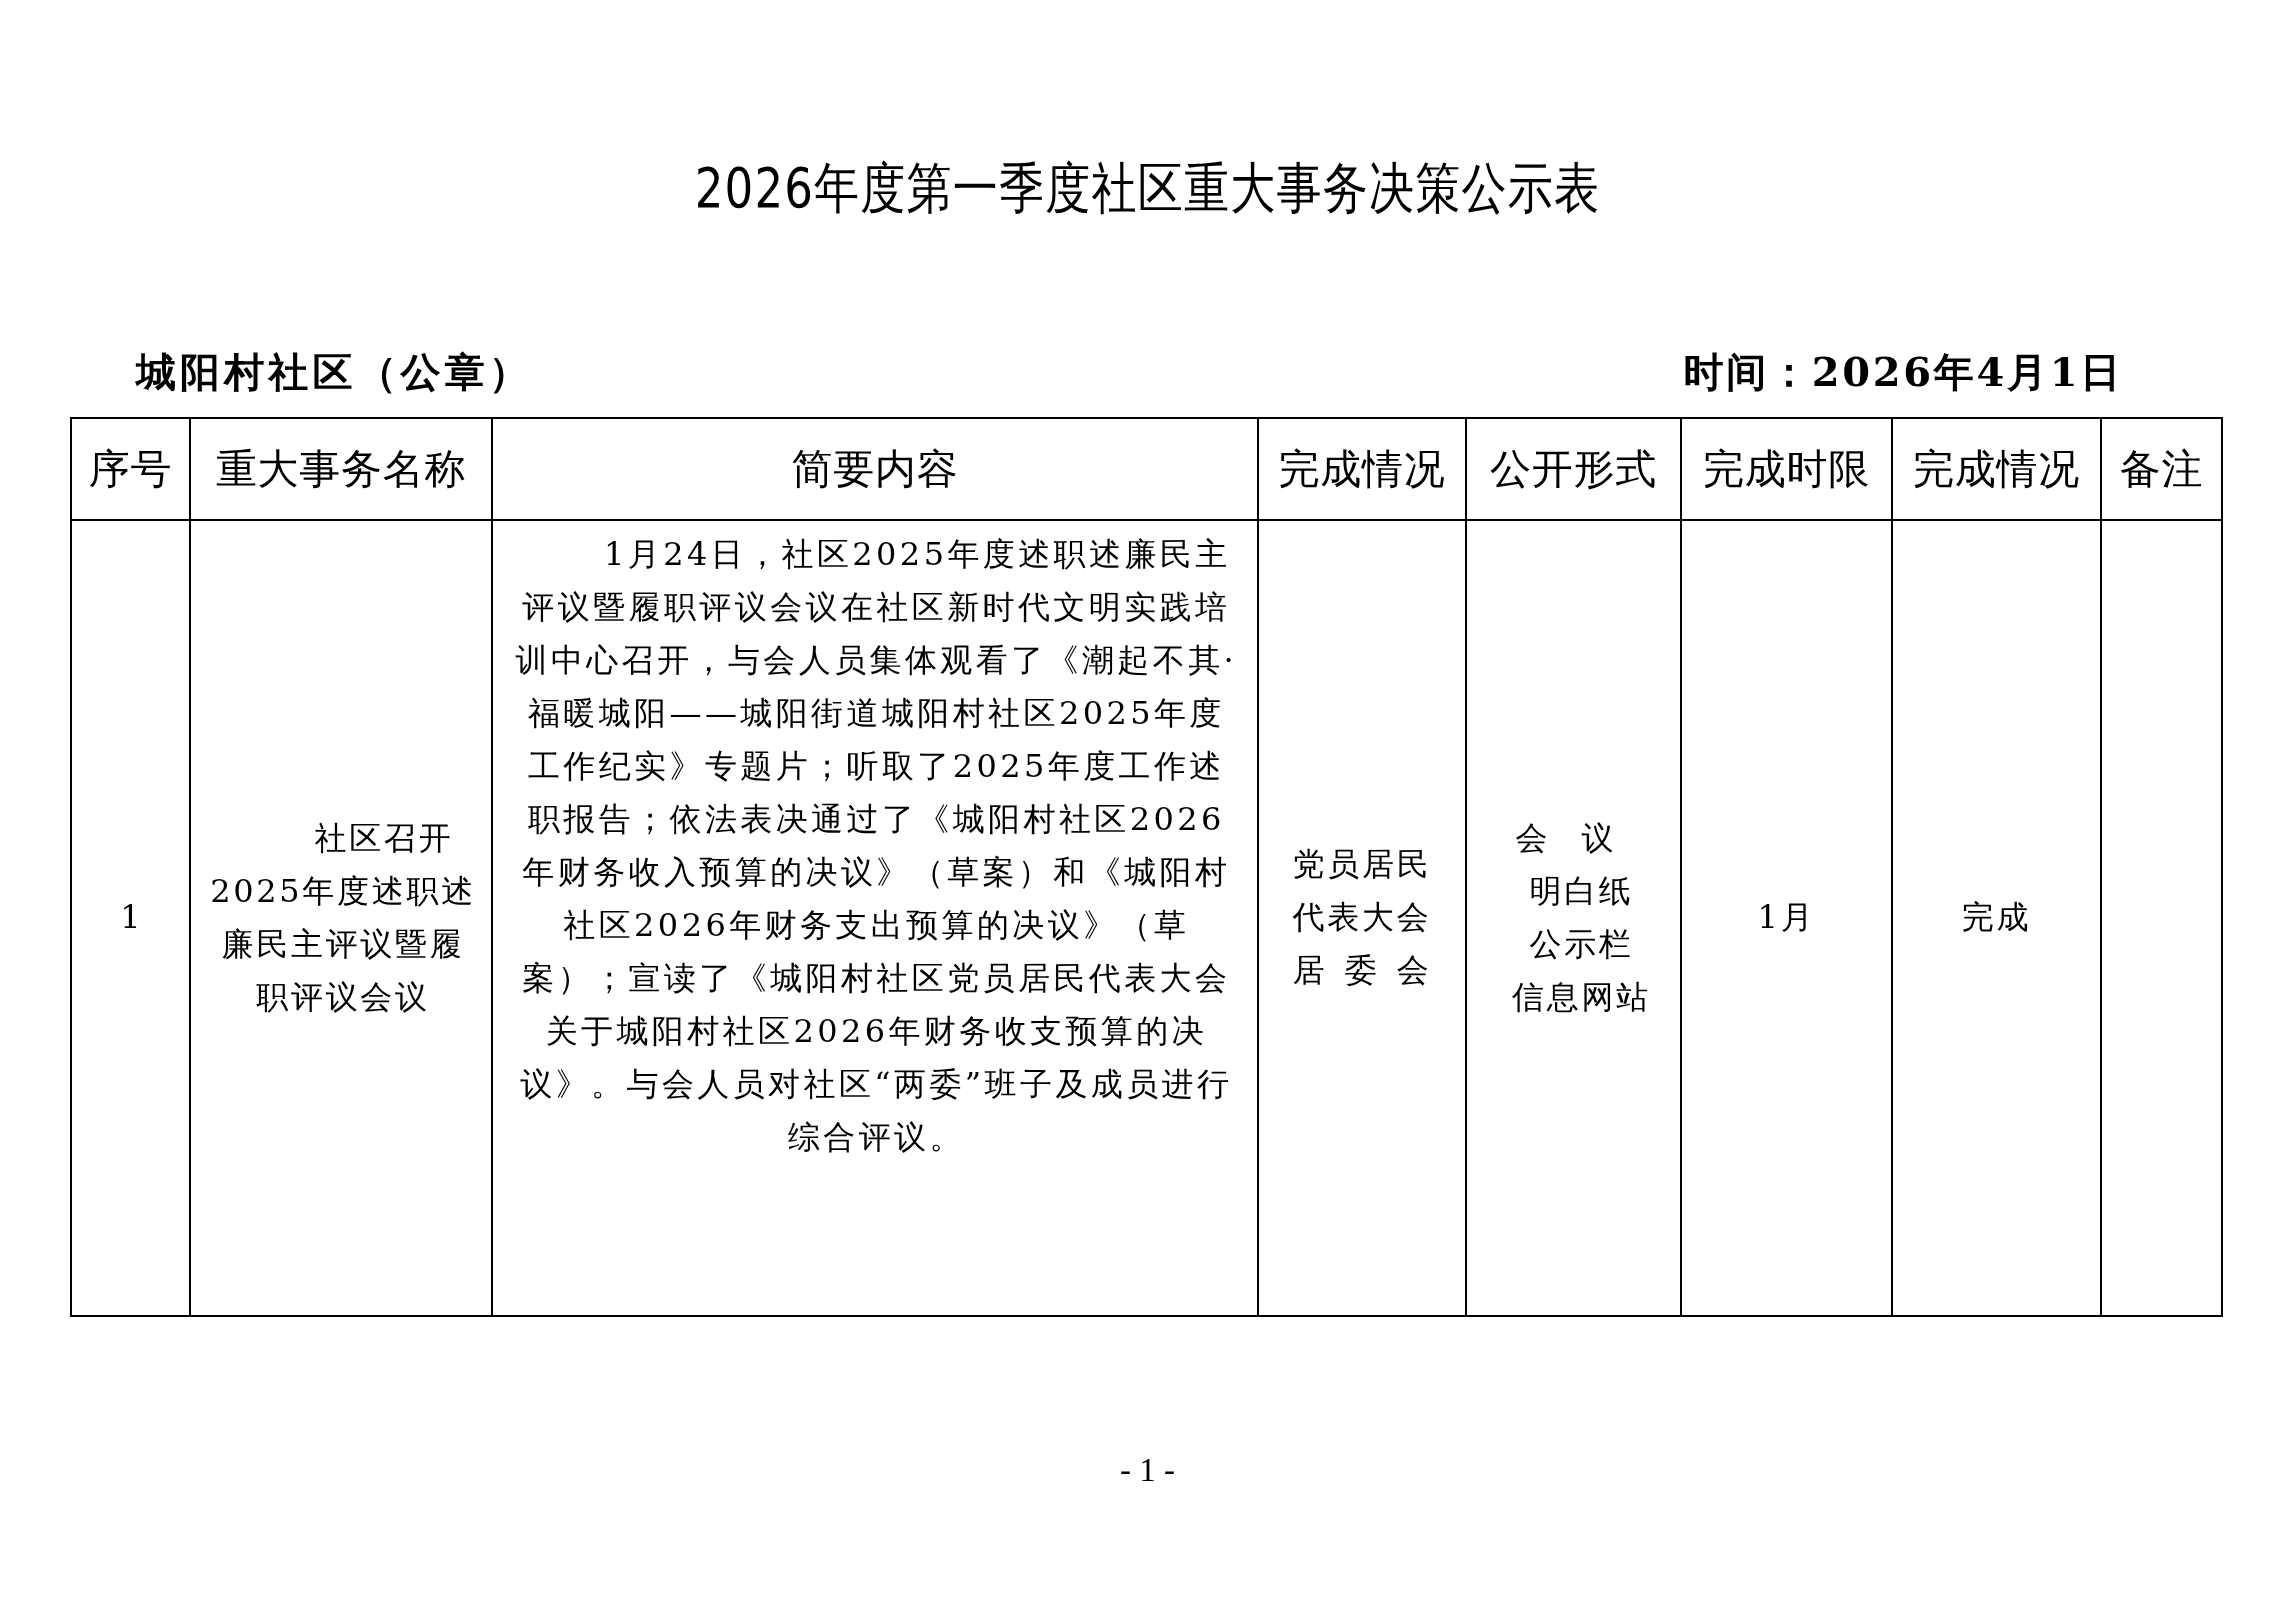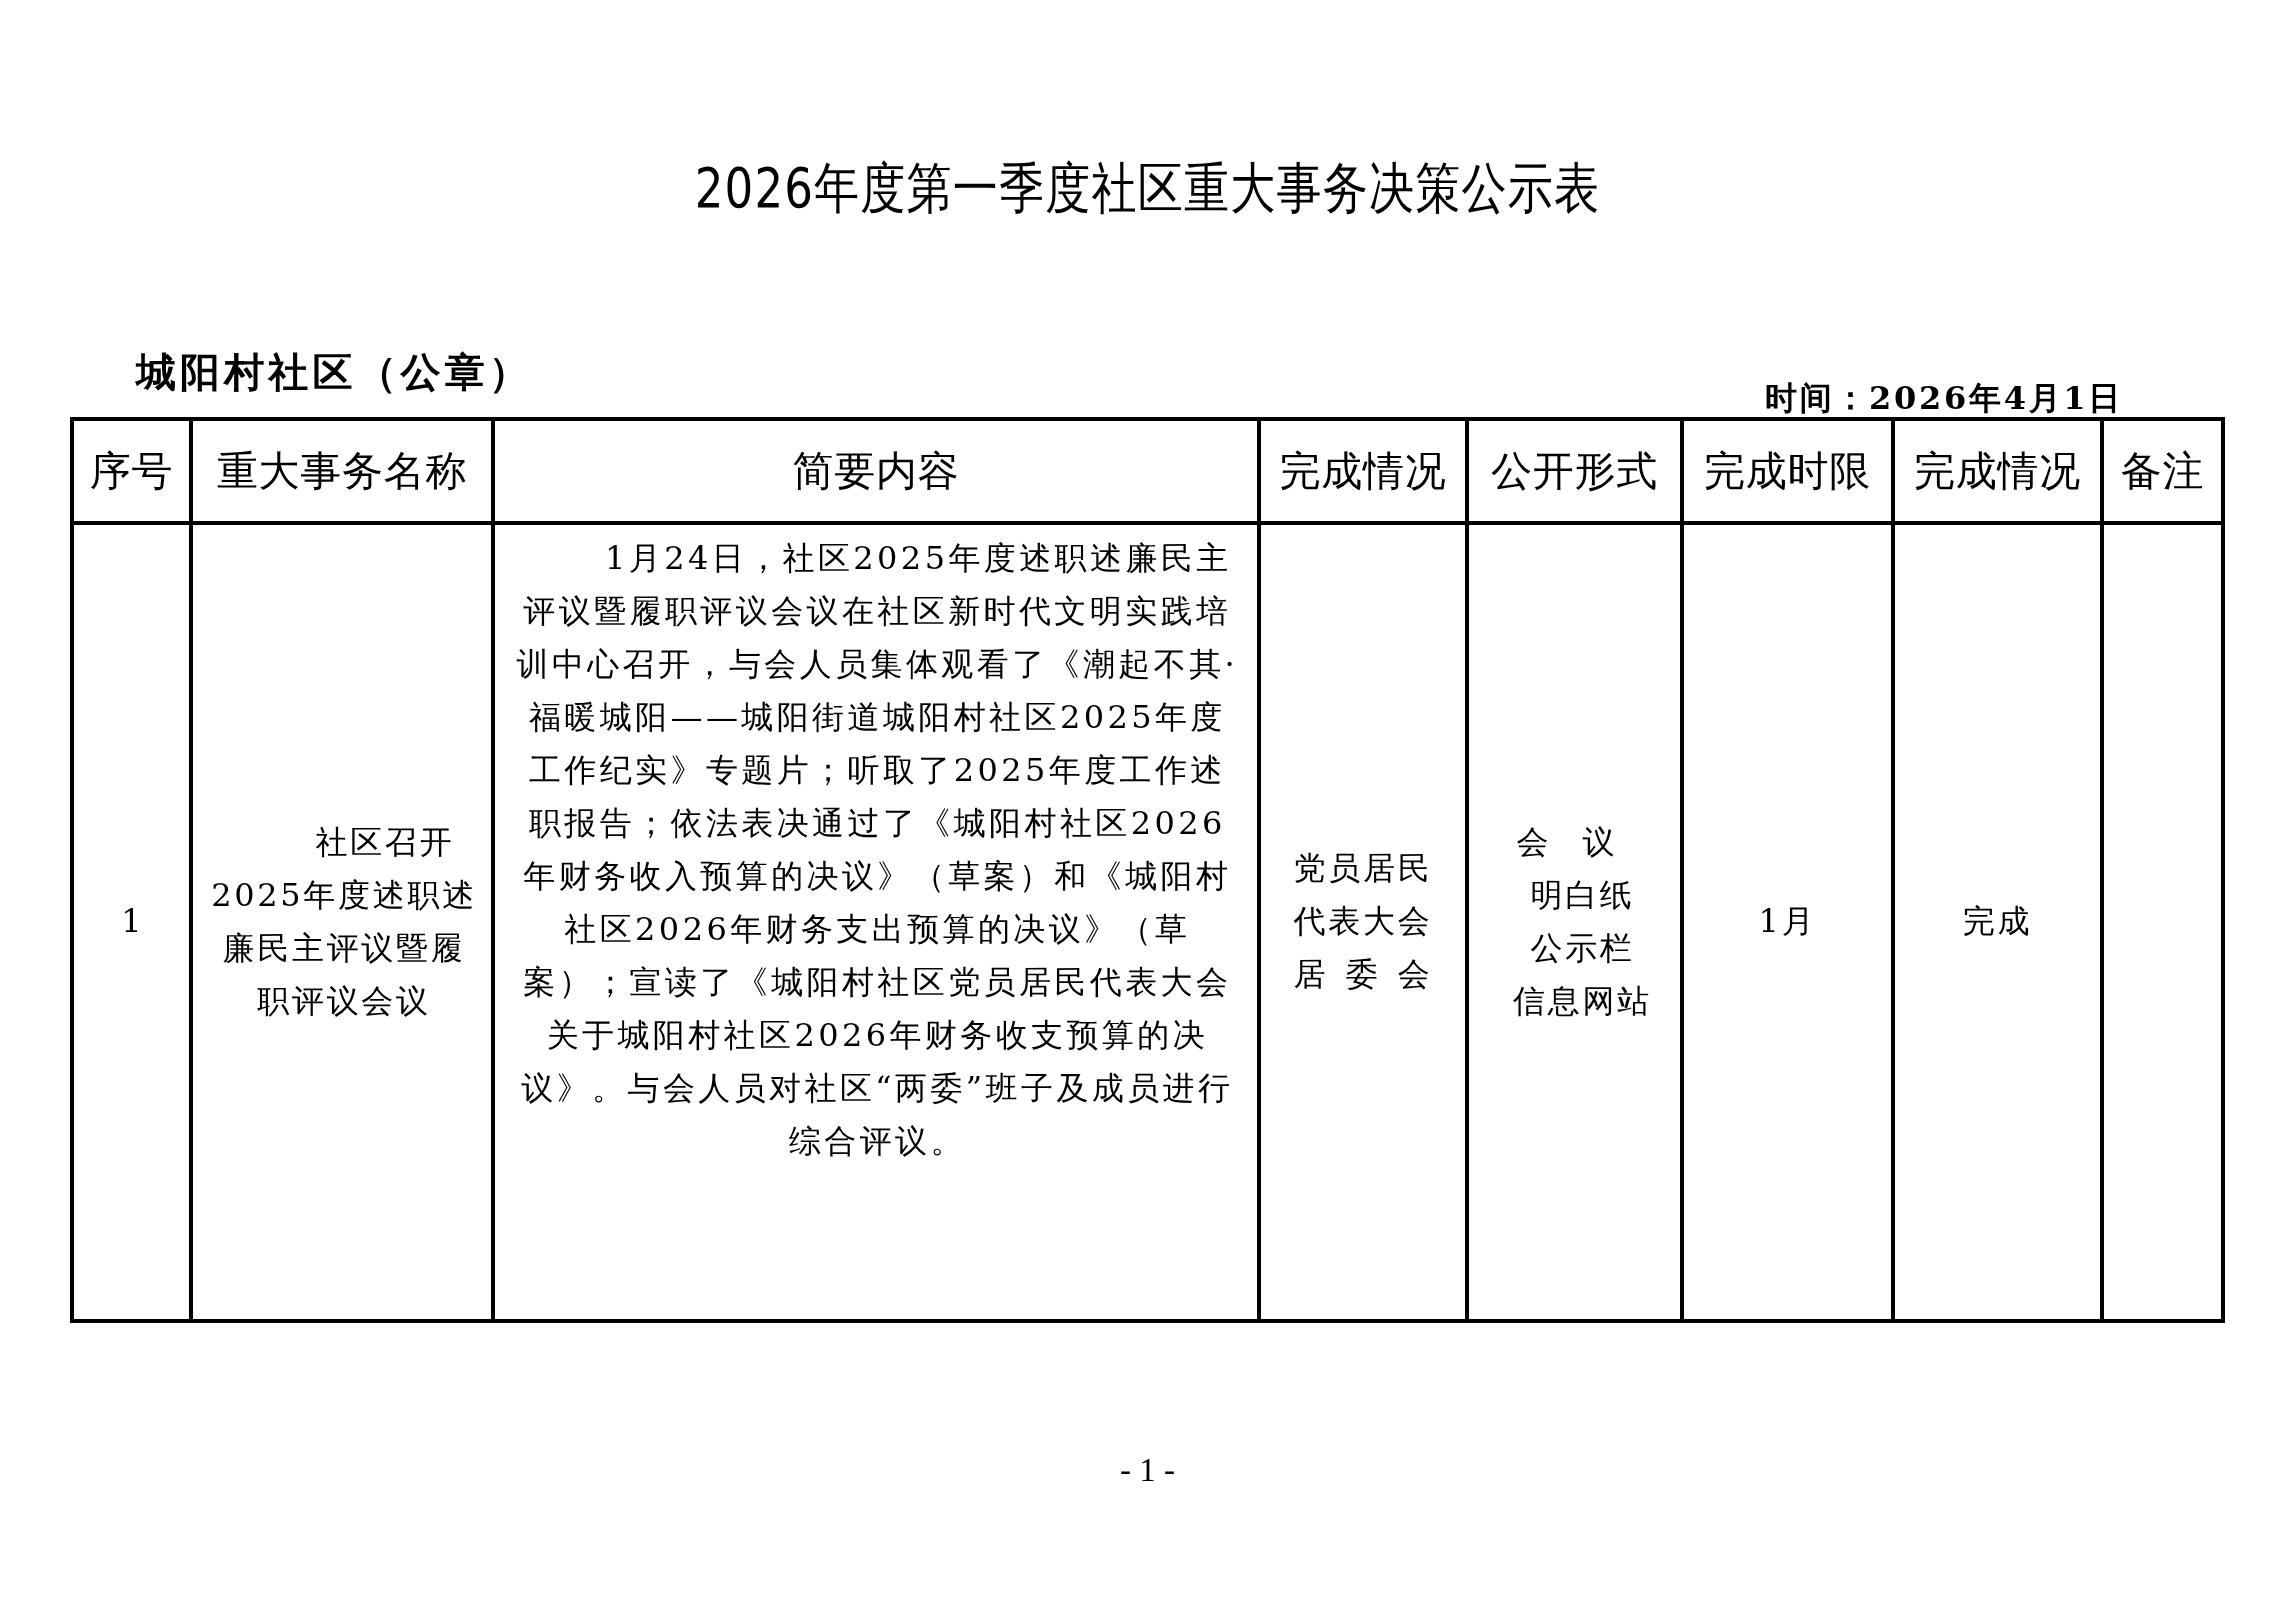--- a/index.html
+++ b/index.html
@@ -11,29 +11,29 @@
     position: absolute; left: 0; top: 151px; width: 2295px; text-align: center;
     font-family: "DejaVu Sans", "Liberation Sans", sans-serif;
     font-size: 55px; line-height: 75px; letter-spacing: 1.4px;
     transform: scaleX(0.82); transform-origin: center;
   }
   .meta-left {
     position: absolute; left: 136px; top: 344px; font-size: 40px; line-height: 55px;
     letter-spacing: 4.1px; font-weight: bold;
   }
   .meta-right {
-    position: absolute; right: 172px; top: 344px; font-size: 32px; line-height: 55px;
-    letter-spacing: 2.7px; font-weight: bold; margin-top: 27px;
+    position: absolute; right: 172px; top: 344px; font-size: 40px; line-height: 55px;
+    letter-spacing: 2.7px; font-weight: bold;
   }
   table.grid {
     position: absolute; left: 70px; top: 417px; width: 2151px;
     border-collapse: collapse; table-layout: fixed;
   }
   table.grid td, table.grid th {
-    border: 4px solid #000000; padding: 0; vertical-align: middle; text-align: center;
+    border: 2px solid #000000; padding: 0; vertical-align: middle; text-align: center;
   }
   table.grid th {
     height: 100px; font-weight: normal;
     font-family: "DejaVu Sans", "Liberation Sans", sans-serif;
     font-size: 41px; letter-spacing: 0.7px;
   }
   table.grid td { height: 787px; font-size: 32px; line-height: 53px; }
   .cell-name { text-align: left; padding: 0 11px 0 15px !important; letter-spacing: 2.7px; }
   .cell-summary {
     text-align: justify; padding: 0 15px 0 17.7px !important; letter-spacing: 3.4px;

